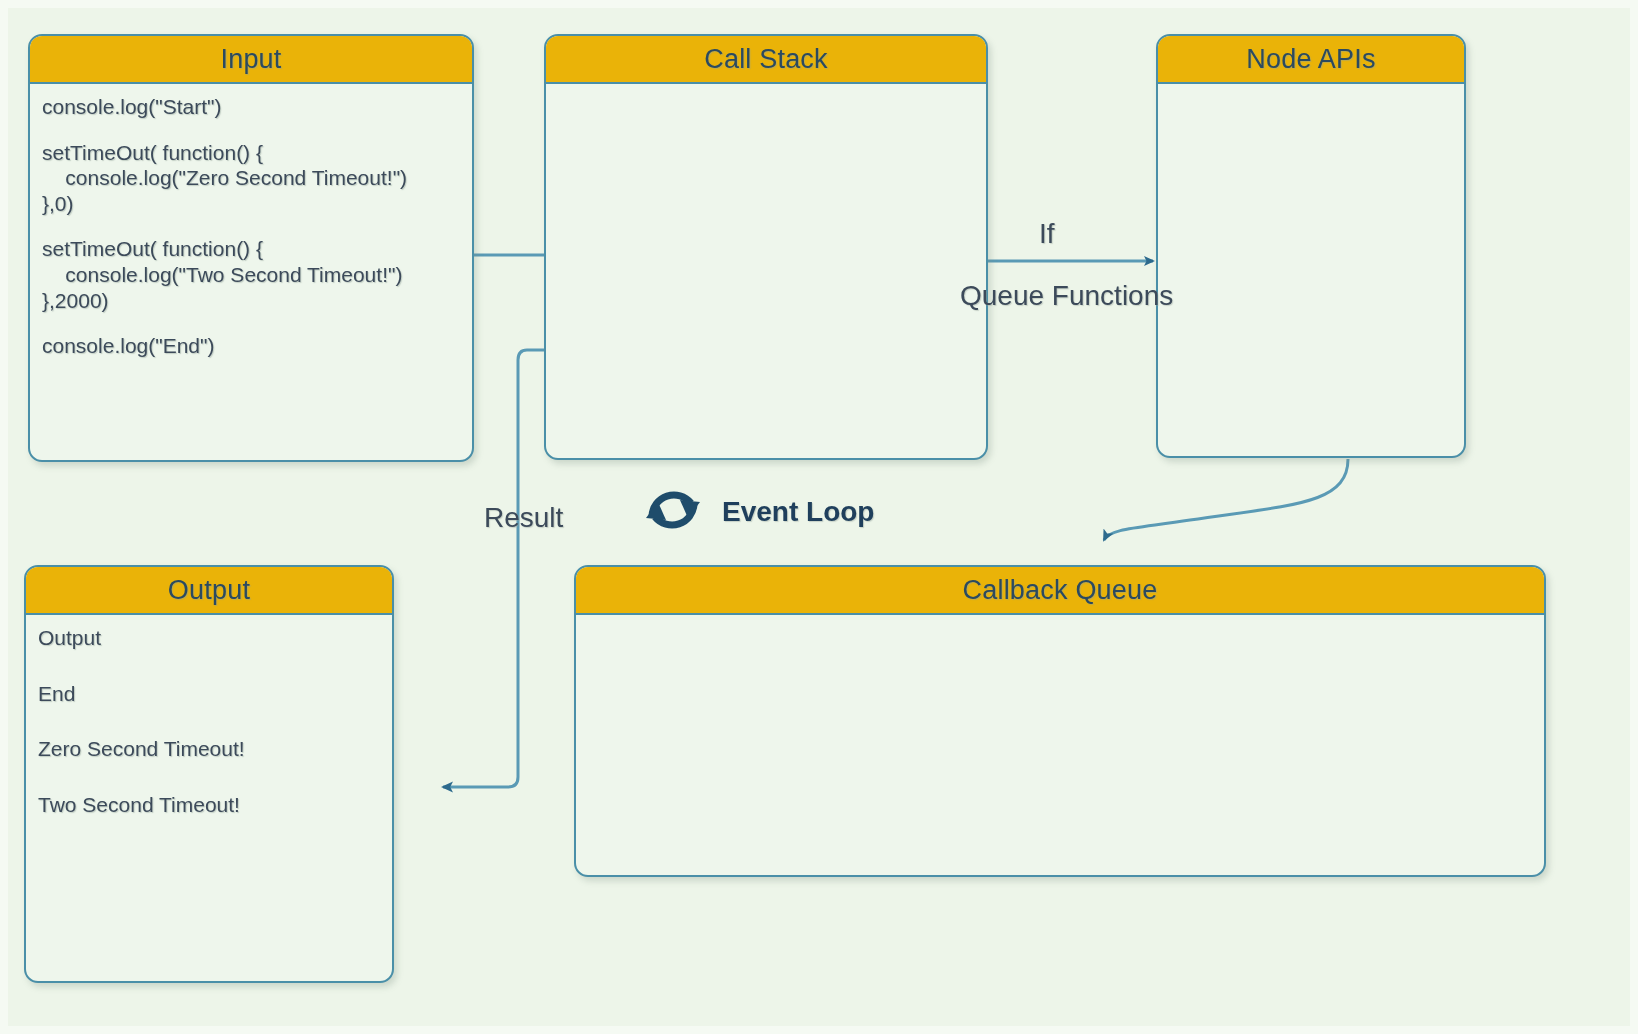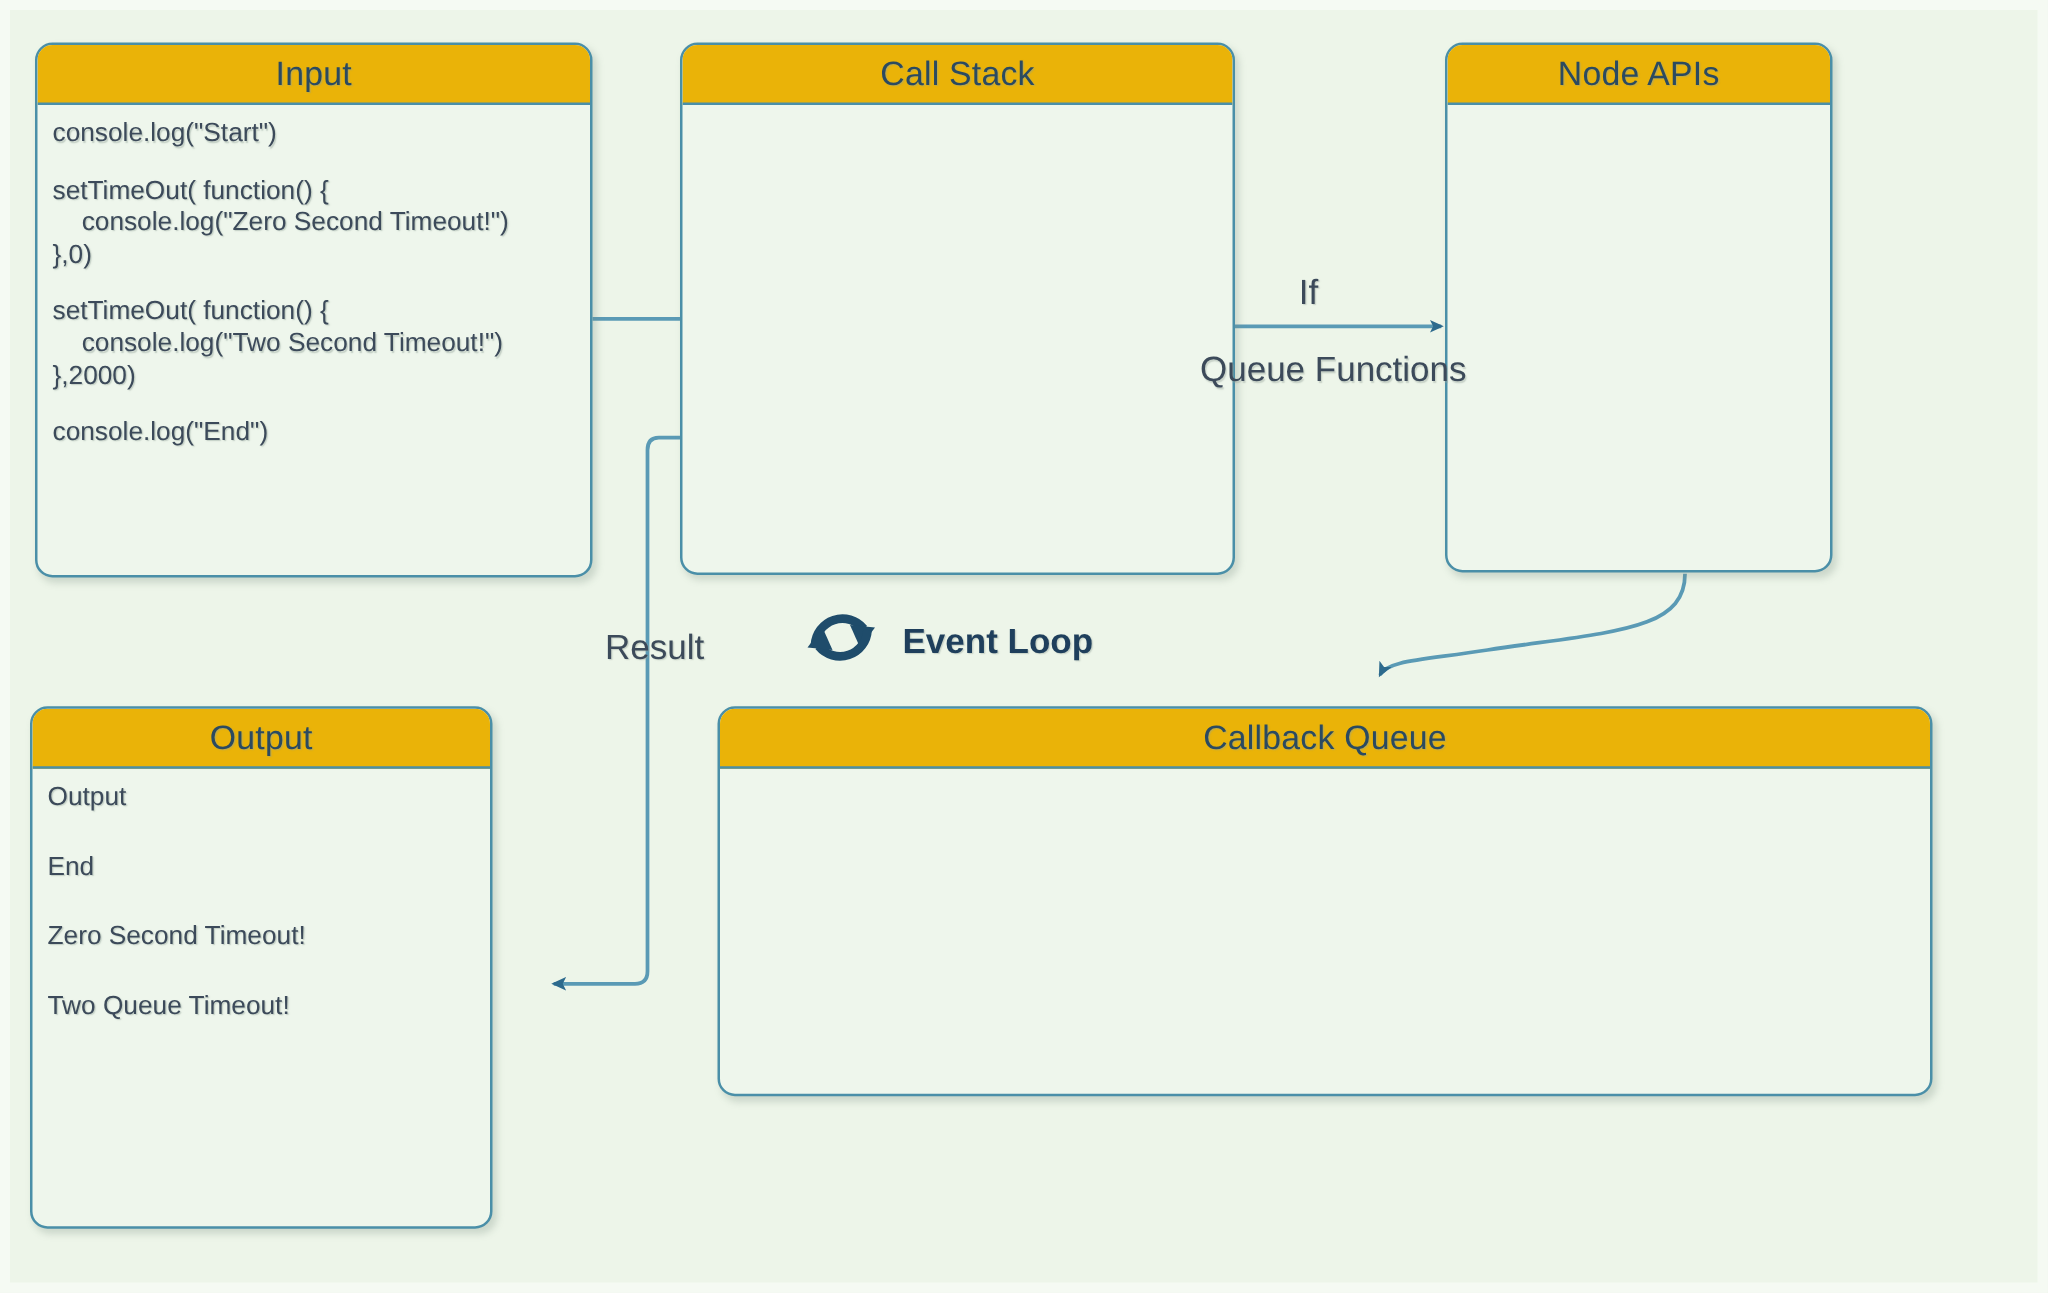--- a/index.html
+++ b/index.html
@@ -175,21 +175,21 @@
     <div class="box-header">Node APIs</div>
     <div class="box-body"></div>
   </div>
 
   <div class="box" id="box-output">
     <div class="box-header">Output</div>
     <div class="box-body">
       <div class="out-line">Output</div>
       <div class="out-line">End</div>
       <div class="out-line">Zero Second Timeout!</div>
-      <div class="out-line">Two Queue Timeout!</div>
+      <div class="out-line">Two Second Timeout!</div>
     </div>
   </div>
 
   <div class="box" id="box-cbqueue">
     <div class="box-header">Callback Queue</div>
     <div class="box-body"></div>
   </div>
 
   <div class="edge-label" id="label-if">If</div>
   <div class="edge-label" id="label-async">Queue Functions</div>

